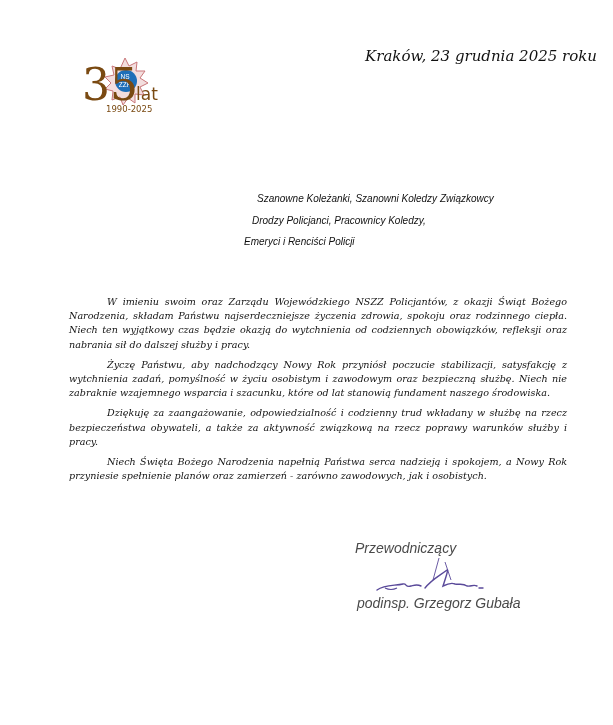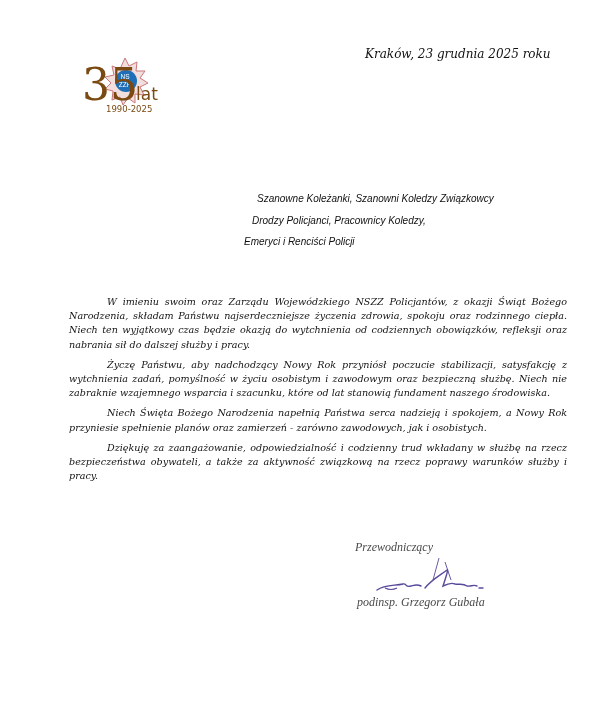--- a/index.html
+++ b/index.html
@@ -1,26 +1,26 @@
 <!DOCTYPE html>
 <html><head>
   <meta charset="utf-8">
   <style>
     html, body { margin: 0; padding: 0; background: #ffffff; }
     body { width: 613px; height: 725px; position: relative; overflow: hidden; }
     .page { position: absolute; left: 0; top: 0; width: 613px; height: 725px; background: #fff; }
     .logo { position: absolute; left: 78px; top: 52px; width: 100px; height: 64px; }
-    .date { position: absolute; left: 365px; top: 47px; font-family: "DejaVu Serif", serif; font-style: italic; font-size: 12px; color: #111; white-space: nowrap; }
+    .date { position: absolute; left: 365px; top: 47px; font-family: "DejaVu Serif", serif; font-style: italic; font-size: 15px; color: #111; white-space: nowrap; }
     .salutation { position: absolute; font-family: Liberation Sans, sans-serif; font-style: italic; font-size: 10px; color: #111; white-space: nowrap; }
     .sal1 { left: 257px; top: 193px; }
     .sal2 { left: 252px; top: 215px; }
     .sal3 { left: 244px; top: 236px; }
     .body-text { position: absolute; left: 69px; top: 295px; width: 498px; font-family: "DejaVu Serif", serif; font-style: italic; font-size: 9.6px; line-height: 14.2px; color: #111; }
     .body-text p { margin: 0 0 6px 0; text-align: justify; text-indent: 38px; }
-    .sig { position: absolute; left: 355px; top: 540px; width: 200px; height: 70px; font-family: Liberation Serif, serif; font-style: italic; font-size: 12px; color: #4a4a4a; }
+    .sig { position: absolute; left: 355px; top: 540px; width: 200px; height: 70px; font-family: Liberation Sans, sans-serif; font-style: italic; font-size: 14px; color: #4a4a4a; }
     .sig .l1 { position: absolute; left: 0; top: 0; white-space: nowrap; }
     .sig .l2 { position: absolute; left: 0; top: 21px; white-space: nowrap; }
     .sig .l3 { position: absolute; left: 2px; top: 55px; white-space: nowrap; }
     .sig svg { position: absolute; left: 0; top: 0; }
   </style>
 </head>
 <body>
 
 <div class="page">
 
@@ -40,22 +40,22 @@
 
   <div class="date">Kraków, 23 grudnia 2025 roku</div>
 
   <div class="salutation sal1">Szanowne Koleżanki, Szanowni Koledzy Związkowcy</div>
   <div class="salutation sal2">Drodzy Policjanci, Pracownicy Koledzy,</div>
   <div class="salutation sal3">Emeryci i Renciści Policji</div>
 
   <div class="body-text">
     <p>W imieniu swoim oraz Zarządu Wojewódzkiego NSZZ Policjantów, z okazji Świąt Bożego Narodzenia, składam Państwu najserdeczniejsze życzenia zdrowia, spokoju oraz rodzinnego ciepła. Niech ten wyjątkowy czas będzie okazją do wytchnienia od codziennych obowiązków, refleksji oraz nabrania sił do dalszej służby i pracy.</p>
     <p>Życzę Państwu, aby nadchodzący Nowy Rok przyniósł poczucie stabilizacji, satysfakcję z wytchnienia zadań, pomyślność w życiu osobistym i zawodowym oraz bezpieczną służbę. Niech nie zabraknie wzajemnego wsparcia i szacunku, które od lat stanowią fundament naszego środowiska.</p>
+    <p>Dziękuję za zaangażowanie, odpowiedzialność i codzienny trud wkładany w służbę na rzecz bezpieczeństwa obywateli, a także za aktywność związkową na rzecz poprawy warunków służby i pracy.</p>
     <p>Niech Święta Bożego Narodzenia napełnią Państwa serca nadzieją i spokojem, a Nowy Rok przyniesie spełnienie planów oraz zamierzeń - zarówno zawodowych, jak i osobistych.</p>
-    <p>Dziękuję za zaangażowanie, odpowiedzialność i codzienny trud wkładany w służbę na rzecz bezpieczeństwa obywateli, a także za aktywność związkową na rzecz poprawy warunków służby i pracy.</p>
   </div>
 
   <div class="sig">
     <div class="l1">Przewodniczący</div>
     <svg width="200" height="70">
       <path d="M22,50 C30,44 40,46 48,44 C52,43 50,48 56,46 C60,45 62,44 66,46 M70,48 C76,40 84,36 92,30 C94,28 90,40 88,46 C92,44 96,42 100,44 C104,45 108,43 112,46 C116,47 118,44 122,46 M124,48 L128,48" fill="none" stroke="#5a4a9a" stroke-width="1.4" stroke-linecap="round"></path>
       <path d="M30,48 C34,50 38,50 42,48" fill="none" stroke="#5a4a9a" stroke-width="1.2"></path>
       <path d="M84,18 L78,40 M90,22 L96,40" fill="none" stroke="#5a4a9a" stroke-width="0.9"></path>
     </svg>
     <div class="l3">podinsp. Grzegorz Gubała</div>

